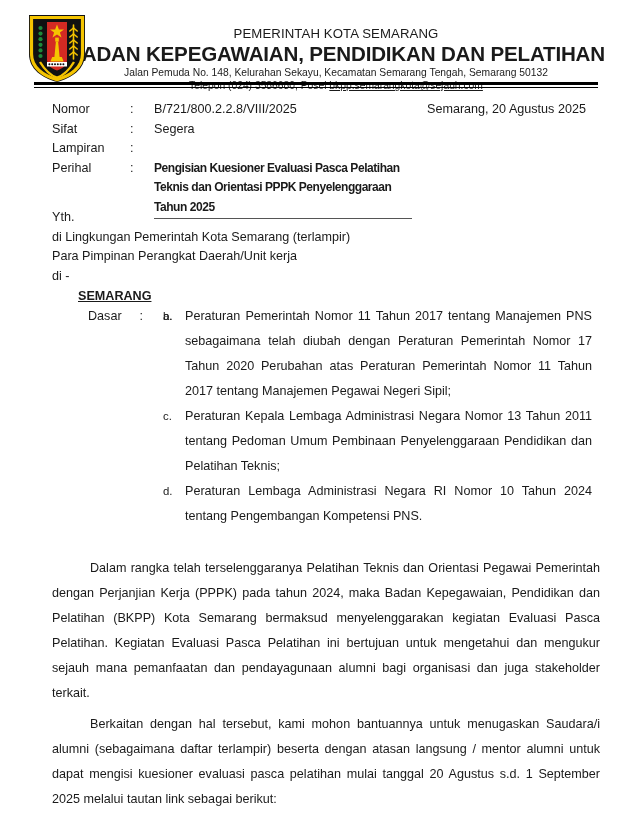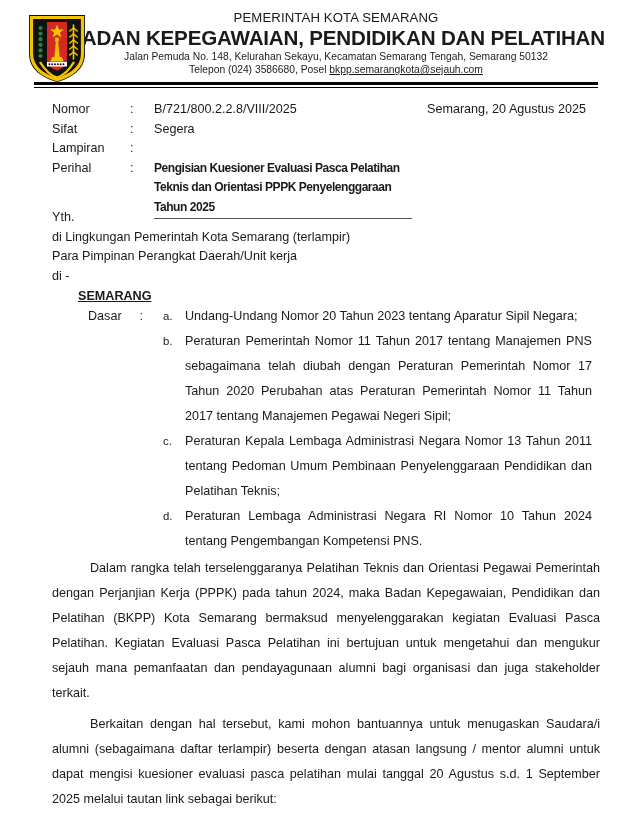--- a/index.html
+++ b/index.html
@@ -33,20 +33,21 @@
   .kop-text {
     text-align: center;
     padding-left: 44px;
     padding-right: 4px;
   }
   .kop-line1 {
     font-size: 13.2px;
     letter-spacing: 0.1px;
     line-height: 16px;
     white-space: nowrap;
+    margin-top: 16px;
   }
   .kop-line2 {
     font-size: 20.6px;
     font-weight: bold;
     line-height: 24px;
     letter-spacing: -0.2px;
     white-space: nowrap;
   }
   .kop-line3 {
     font-size: 10.3px;
@@ -318,21 +319,20 @@
 </div>
 
 <div class="dasar">
   <div class="dasar-head">
     <span>Dasar</span><span class="dcolon">:</span>
   </div>
 
   <ul class="dasar-list">
     <li class="dasar-item">
       <span class="dasar-marker">a.</span>
-      <span>Undang-Undang Nomor 20 Tahun 2023 tentang Aparatur Sipil Negara;</span>
     </li>
     <li class="dasar-item">
       <span class="dasar-marker">b.</span>
       <span>Peraturan Pemerintah Nomor 11 Tahun 2017 tentang Manajemen PNS sebagaimana telah diubah dengan Peraturan Pemerintah Nomor 17 Tahun 2020 Perubahan atas Peraturan Pemerintah Nomor 11 Tahun 2017 tentang Manajemen Pegawai Negeri Sipil;</span>
     </li>
     <li class="dasar-item">
       <span class="dasar-marker">c.</span>
       <span>Peraturan Kepala Lembaga Administrasi Negara Nomor 13 Tahun 2011 tentang Pedoman Umum Pembinaan Penyelenggaraan Pendidikan dan Pelatihan Teknis;</span>
     </li>
     <li class="dasar-item">

